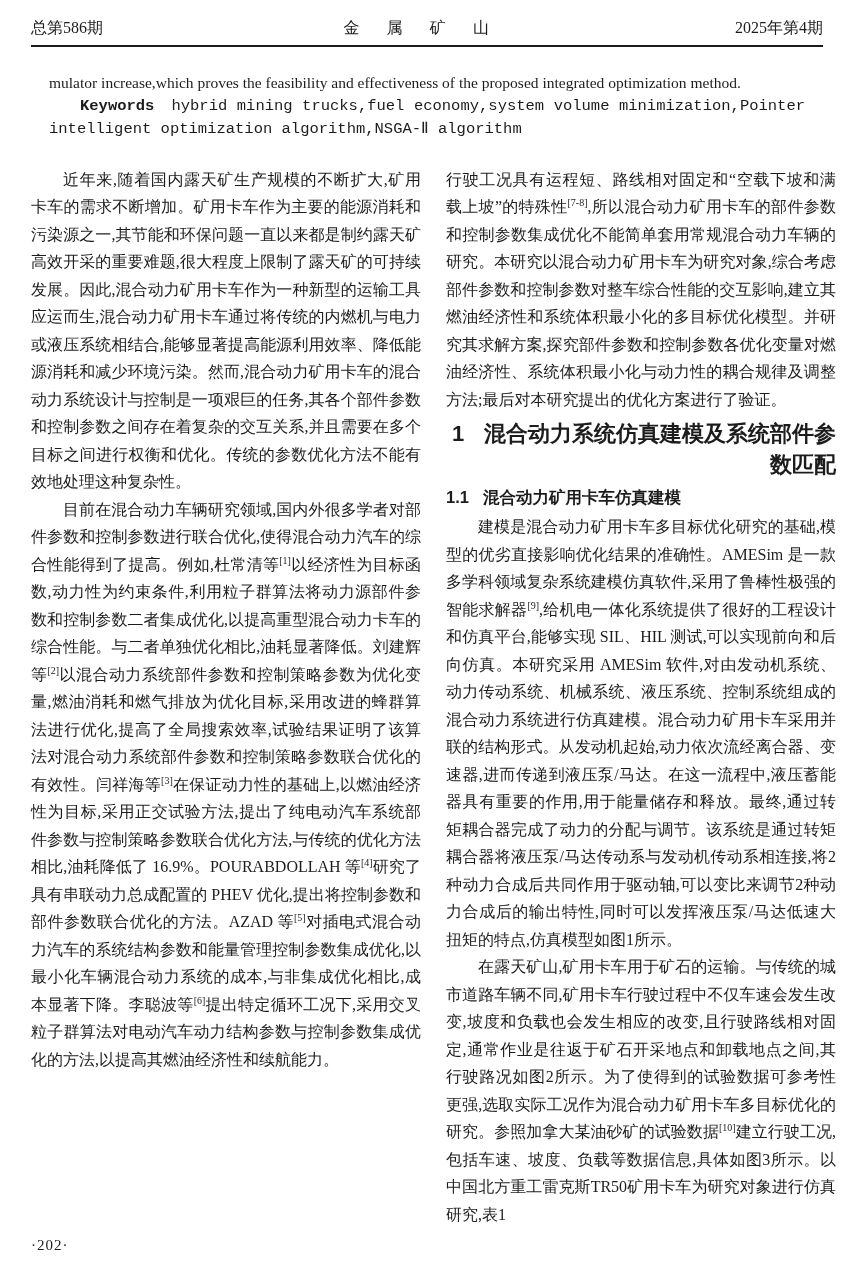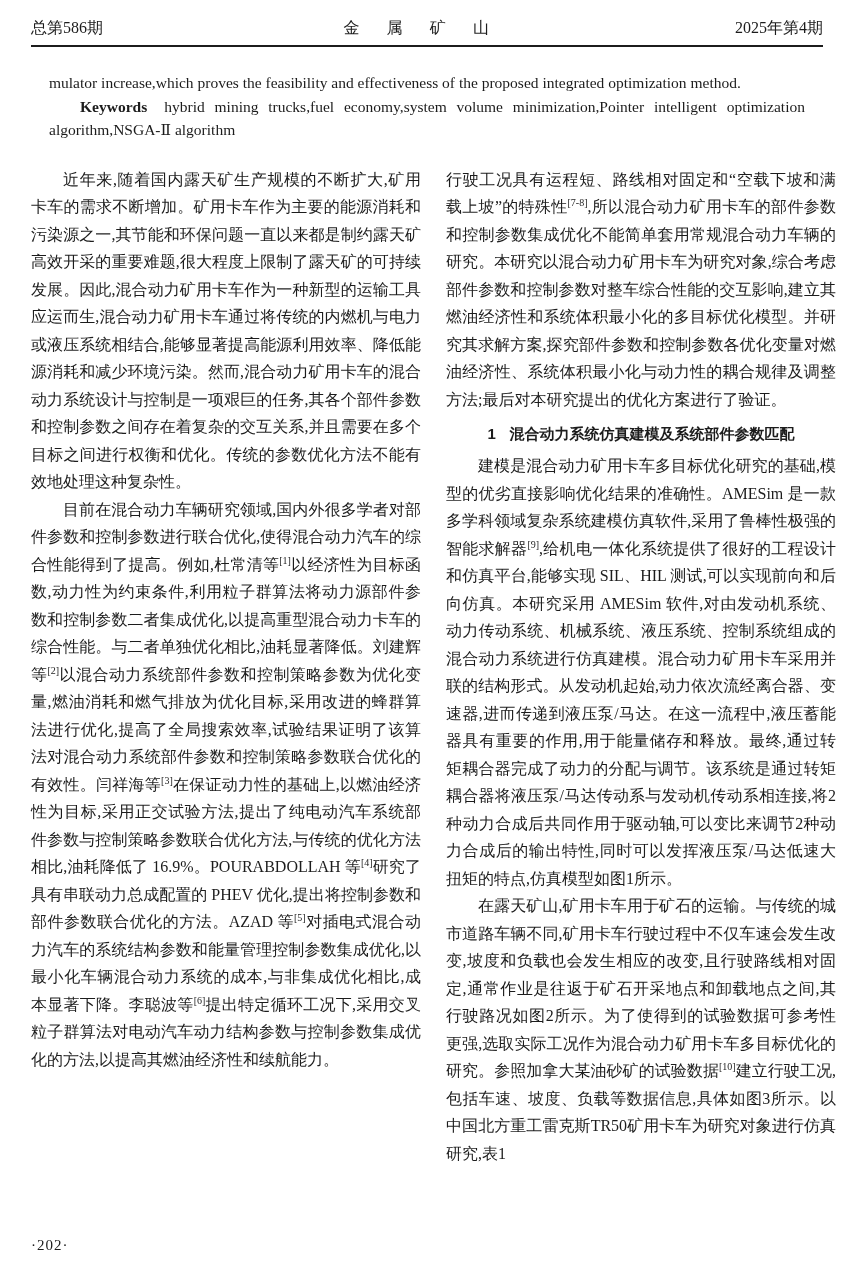--- a/index.html
+++ b/index.html
@@ -20,39 +20,39 @@
   }
   .journal-header .center-title { letter-spacing: 0.35em; }
   .header-rule { border: none; border-top: 2.5px solid #1c1c1c; margin: 7px 0 0 0; }
   
   .front-matter {
     margin: 24px 18px 0 18px;
     font-size: 15.5px; line-height: 23.5px;
     text-align: justify;
   }
   .front-matter p { margin: 0; }
-  .keywords-line { text-indent: 2em; margin-top: 1px; }
+  .keywords-line { text-indent: 2em; margin-top: 1px; font-family: Liberation Mono, monospace; }
   .kw-label { font-weight: 700; margin-right: 1.1em; }
   
   .columns {
     display: flex; gap: 25px; margin-top: 24px;
   }
   .col {
     width: 390px; flex: 0 0 390px;
     font-size: 16px; line-height: 27.5px;
     text-align: justify;
   }
   .para { margin: 0; }
   .para.indent { text-indent: 2em; }
   sup { font-size: 10px; line-height: 0; }
   
   .sec-h1 {
     font-family: "Liberation Sans", "DejaVu Sans", sans-serif;
-    font-weight: 700; font-size: 15px; line-height: 31px;
-    margin: 5px 0 3px 0; text-align: center;
+    font-weight: 700; font-size: 22px; line-height: 31px;
+    margin: 5px 0 3px 0; text-align: right;
   }
   .sec-h1 .sec-num { margin-right: 0.9em; }
   .sec-h2 {
     font-family: "Liberation Sans", "DejaVu Sans", sans-serif;
     font-weight: 700; font-size: 16.5px; line-height: 28px;
     margin: 3px 0 2px 0; text-align: left;
   }
   .sec-h2 .sec-num { margin-right: 0.85em; }
   
   .page-footer {
@@ -82,20 +82,21 @@
     <div class="col">
       <p class="para indent">近年来,随着国内露天矿生产规模的不断扩大,矿用卡车的需求不断增加。矿用卡车作为主要的能源消耗和污染源之一,其节能和环保问题一直以来都是制约露天矿高效开采的重要难题,很大程度上限制了露天矿的可持续发展。因此,混合动力矿用卡车作为一种新型的运输工具应运而生,混合动力矿用卡车通过将传统的内燃机与电力或液压系统相结合,能够显著提高能源利用效率、降低能源消耗和减少环境污染。然而,混合动力矿用卡车的混合动力系统设计与控制是一项艰巨的任务,其各个部件参数和控制参数之间存在着复杂的交互关系,并且需要在多个目标之间进行权衡和优化。传统的参数优化方法不能有效地处理这种复杂性。</p>
       <p class="para indent">目前在混合动力车辆研究领域,国内外很多学者对部件参数和控制参数进行联合优化,使得混合动力汽车的综合性能得到了提高。例如,杜常清等<sup>[1]</sup>以经济性为目标函数,动力性为约束条件,利用粒子群算法将动力源部件参数和控制参数二者集成优化,以提高重型混合动力卡车的综合性能。与二者单独优化相比,油耗显著降低。刘建辉等<sup>[2]</sup>以混合动力系统部件参数和控制策略参数为优化变量,燃油消耗和燃气排放为优化目标,采用改进的蜂群算法进行优化,提高了全局搜索效率,试验结果证明了该算法对混合动力系统部件参数和控制策略参数联合优化的有效性。闫祥海等<sup>[3]</sup>在保证动力性的基础上,以燃油经济性为目标,采用正交试验方法,提出了纯电动汽车系统部件参数与控制策略参数联合优化方法,与传统的优化方法相比,油耗降低了 16.9%。POURABDOLLAH 等<sup>[4]</sup>研究了具有串联动力总成配置的 PHEV 优化,提出将控制参数和部件参数联合优化的方法。AZAD 等<sup>[5]</sup>对插电式混合动力汽车的系统结构参数和能量管理控制参数集成优化,以最小化车辆混合动力系统的成本,与非集成优化相比,成本显著下降。李聪波等<sup>[6]</sup>提出特定循环工况下,采用交叉粒子群算法对电动汽车动力结构参数与控制参数集成优化的方法,以提高其燃油经济性和续航能力。</p>
     </div>
 
     <div class="col">
       <p class="para">行驶工况具有运程短、路线相对固定和“空载下坡和满载上坡”的特殊性<sup>[7-8]</sup>,所以混合动力矿用卡车的部件参数和控制参数集成优化不能简单套用常规混合动力车辆的研究。本研究以混合动力矿用卡车为研究对象,综合考虑部件参数和控制参数对整车综合性能的交互影响,建立其燃油经济性和系统体积最小化的多目标优化模型。并研究其求解方案,探究部件参数和控制参数各优化变量对燃油经济性、系统体积最小化与动力性的耦合规律及调整方法;最后对本研究提出的优化方案进行了验证。</p>
 
       <h2 class="sec-h1"><span class="sec-num">1</span><span>混合动力系统仿真建模及系统部件参数匹配</span></h2>
 
+      <h3 class="sec-h2"><span class="sec-num">1.1</span><span>混合动力矿用卡车仿真建模</span></h3>
 
       <p class="para indent">建模是混合动力矿用卡车多目标优化研究的基础,模型的优劣直接影响优化结果的准确性。AMESim 是一款多学科领域复杂系统建模仿真软件,采用了鲁棒性极强的智能求解器<sup>[9]</sup>,给机电一体化系统提供了很好的工程设计和仿真平台,能够实现 SIL、HIL 测试,可以实现前向和后向仿真。本研究采用 AMESim 软件,对由发动机系统、动力传动系统、机械系统、液压系统、控制系统组成的混合动力系统进行仿真建模。混合动力矿用卡车采用并联的结构形式。从发动机起始,动力依次流经离合器、变速器,进而传递到液压泵/马达。在这一流程中,液压蓄能器具有重要的作用,用于能量储存和释放。最终,通过转矩耦合器完成了动力的分配与调节。该系统是通过转矩耦合器将液压泵/马达传动系与发动机传动系相连接,将2种动力合成后共同作用于驱动轴,可以变比来调节2种动力合成后的输出特性,同时可以发挥液压泵/马达低速大扭矩的特点,仿真模型如图1所示。</p>
 
 
       <p class="para indent">在露天矿山,矿用卡车用于矿石的运输。与传统的城市道路车辆不同,矿用卡车行驶过程中不仅车速会发生改变,坡度和负载也会发生相应的改变,且行驶路线相对固定,通常作业是往返于矿石开采地点和卸载地点之间,其行驶路况如图2所示。为了使得到的试验数据可参考性更强,选取实际工况作为混合动力矿用卡车多目标优化的研究。参照加拿大某油砂矿的试验数据<sup>[10]</sup>建立行驶工况,包括车速、坡度、负载等数据信息,具体如图3所示。以中国北方重工雷克斯TR50矿用卡车为研究对象进行仿真研究,表1</p>
     </div>
 
   </div>
 
   <div class="page-footer">·202·</div>

